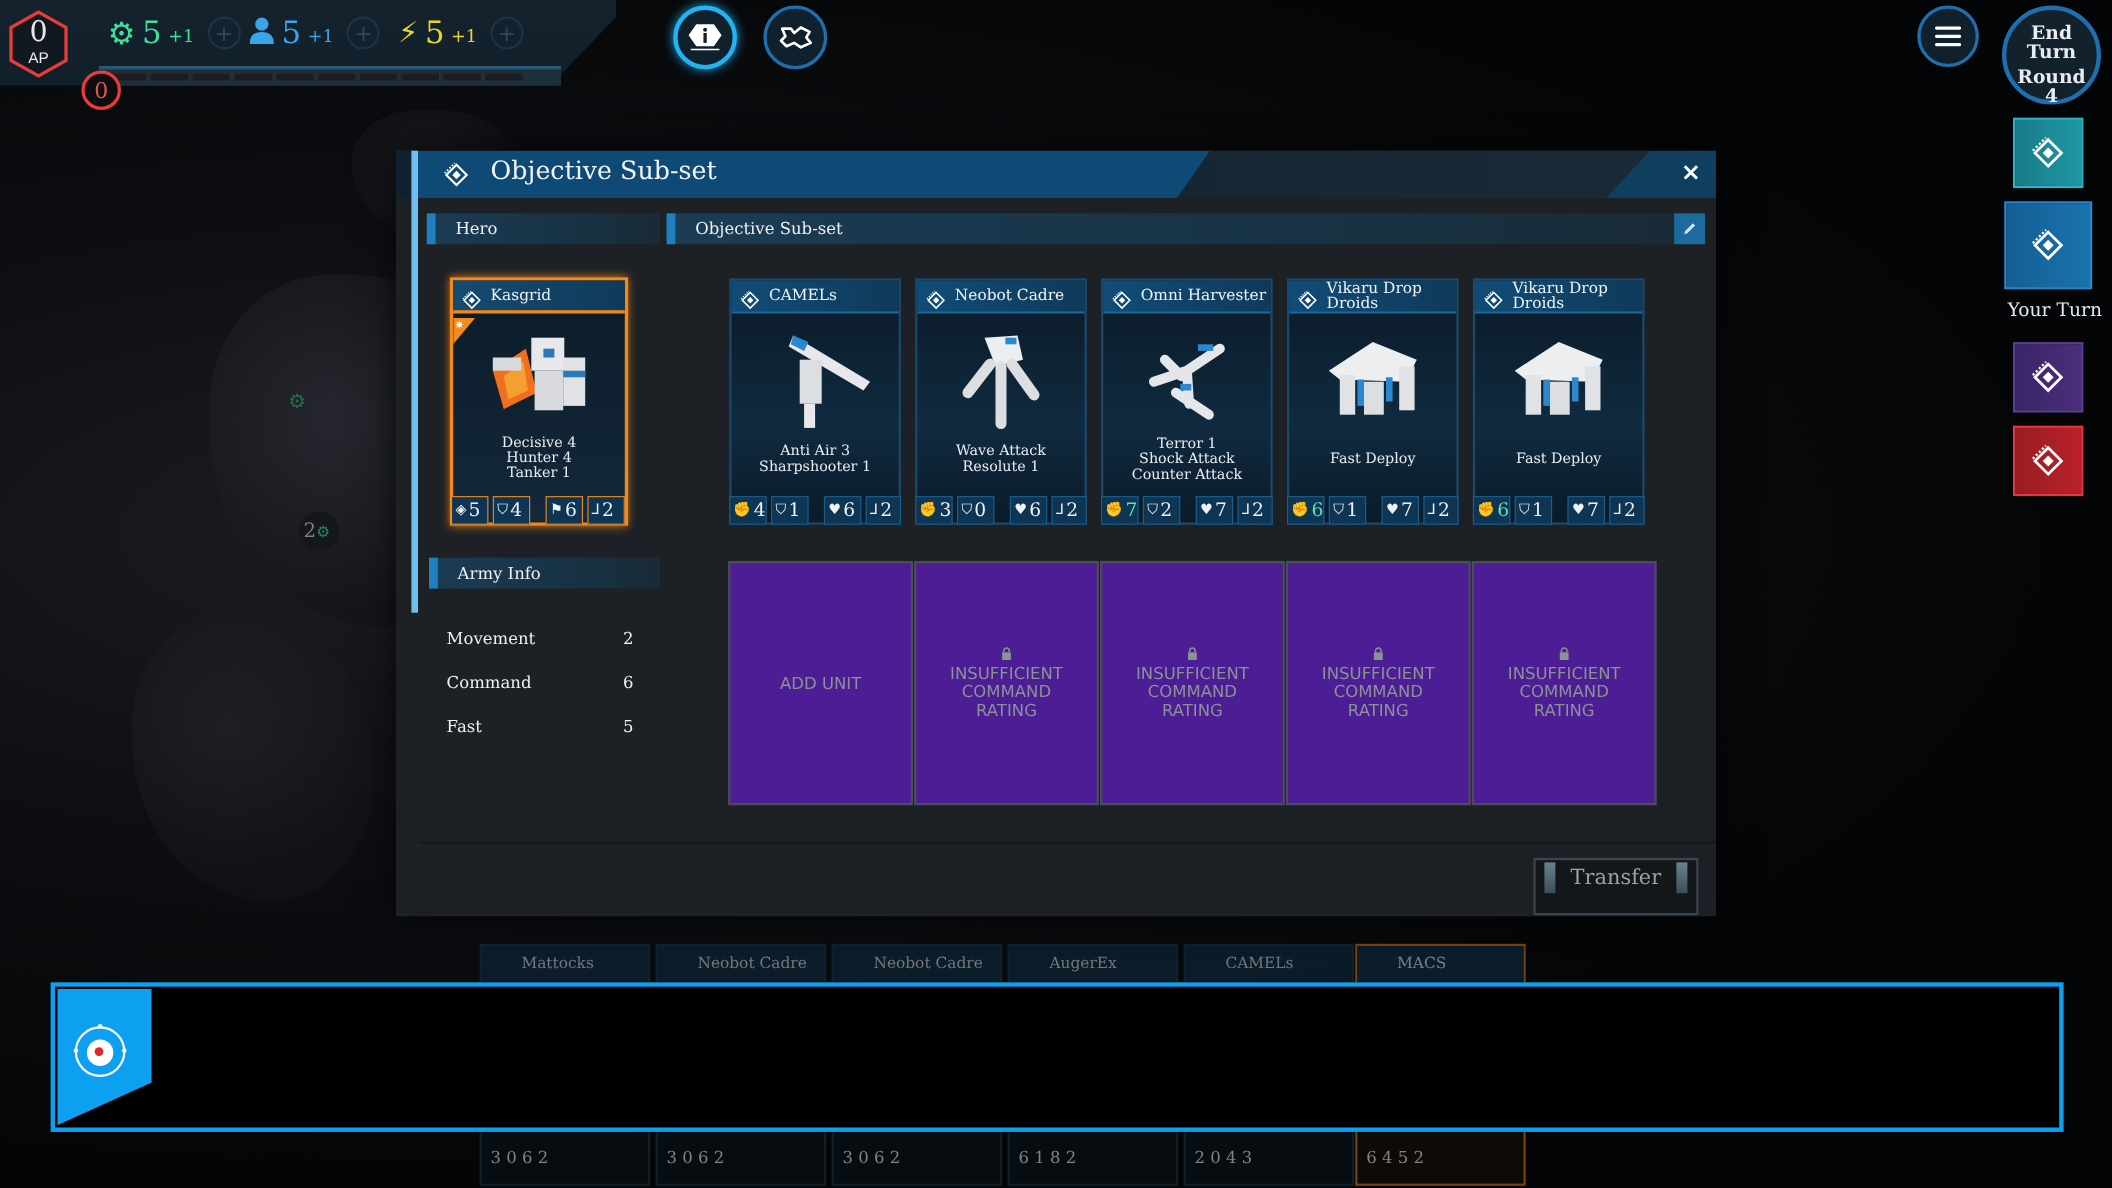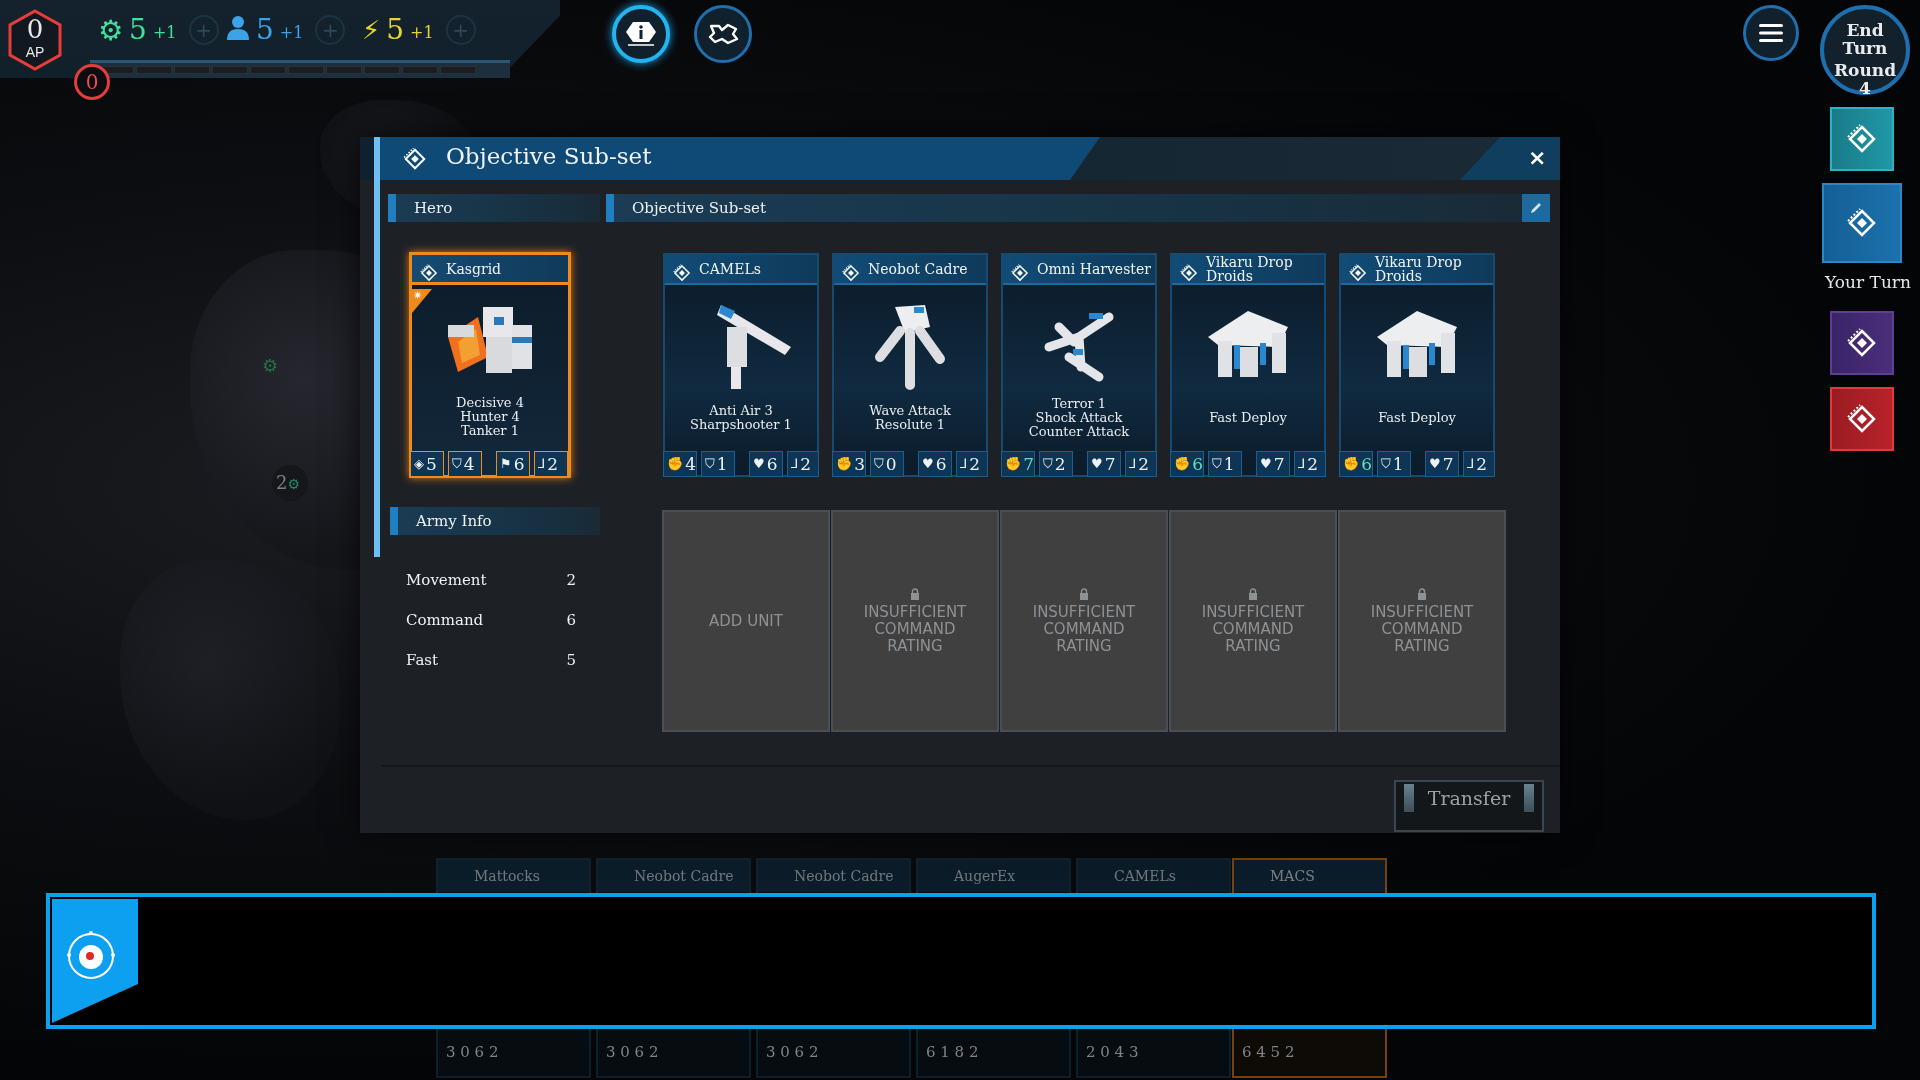--- a/index.html
+++ b/index.html
@@ -48,21 +48,21 @@
 .card .chead .ic{position:absolute;left:4px;top:5px;width:26px;height:26px}
 .card .art{position:absolute;left:16px;top:42px;width:120px;height:96px}
 .card .abil{position:absolute;left:0;width:152px;text-align:center;font-size:13px;line-height:14px;color:#eaeef1}
 .card .stats{position:absolute;left:-2px;bottom:-2px;width:156px;height:26px}
 .stat{position:absolute;top:0;height:26px;background:#0e3554;border:1px solid #1d5e8c;font-size:17px;line-height:24px;color:#eef2f5;display:flex;align-items:center;padding-left:3px;gap:2px}
 .stat .g{font-family:"DejaVu Sans",sans-serif;font-size:13px}
 .hero{background:linear-gradient(180deg,#0c1b28,#13283b);border:3px solid #f08a1c;box-shadow:0 0 8px #e07a10}
 .hero .chead{background:linear-gradient(90deg,#164b72,#103a5a);border-bottom:3px solid #f08a1c}
 .hero .stat{background:#0e3554;border-color:#f08a1c}
 
-.slot{position:absolute;width:168px;height:222px;border:2px solid #4a4f55;background:#404040;color:#8c9196;font-family:"DejaVu Sans",sans-serif;font-size:15px;line-height:17px;text-align:center;display:flex;flex-direction:column;align-items:center;justify-content:center}
+.slot{position:absolute;width:168px;height:222px;border:2px solid #4a4f55;background:#4c1d95;color:#8c9196;font-family:"DejaVu Sans",sans-serif;font-size:15px;line-height:17px;text-align:center;display:flex;flex-direction:column;align-items:center;justify-content:center}
 .slot .lock{width:10px;height:12px;margin-bottom:4px}
 
 .info-row{position:absolute;left:46px;width:170px;display:flex;justify-content:space-between;font-size:15px;color:#eef2f5}
 
 .transfer{position:absolute;left:1034px;top:643px;width:150px;height:52px;border:2px solid #3a4650;background:#14171a;color:#9aa2a8;font-size:19px;text-align:center;line-height:32px}
 .transfer:before,.transfer:after{content:"";position:absolute;top:2px;width:10px;height:28px;background:linear-gradient(180deg,#6a8290,#3b4d59)}
 .transfer:before{left:8px}.transfer:after{right:8px}
 
 
 .tray-card{position:absolute;top:858px;width:155px;height:220px;border:2px solid #17364c;background:#0a1219;opacity:.55}

